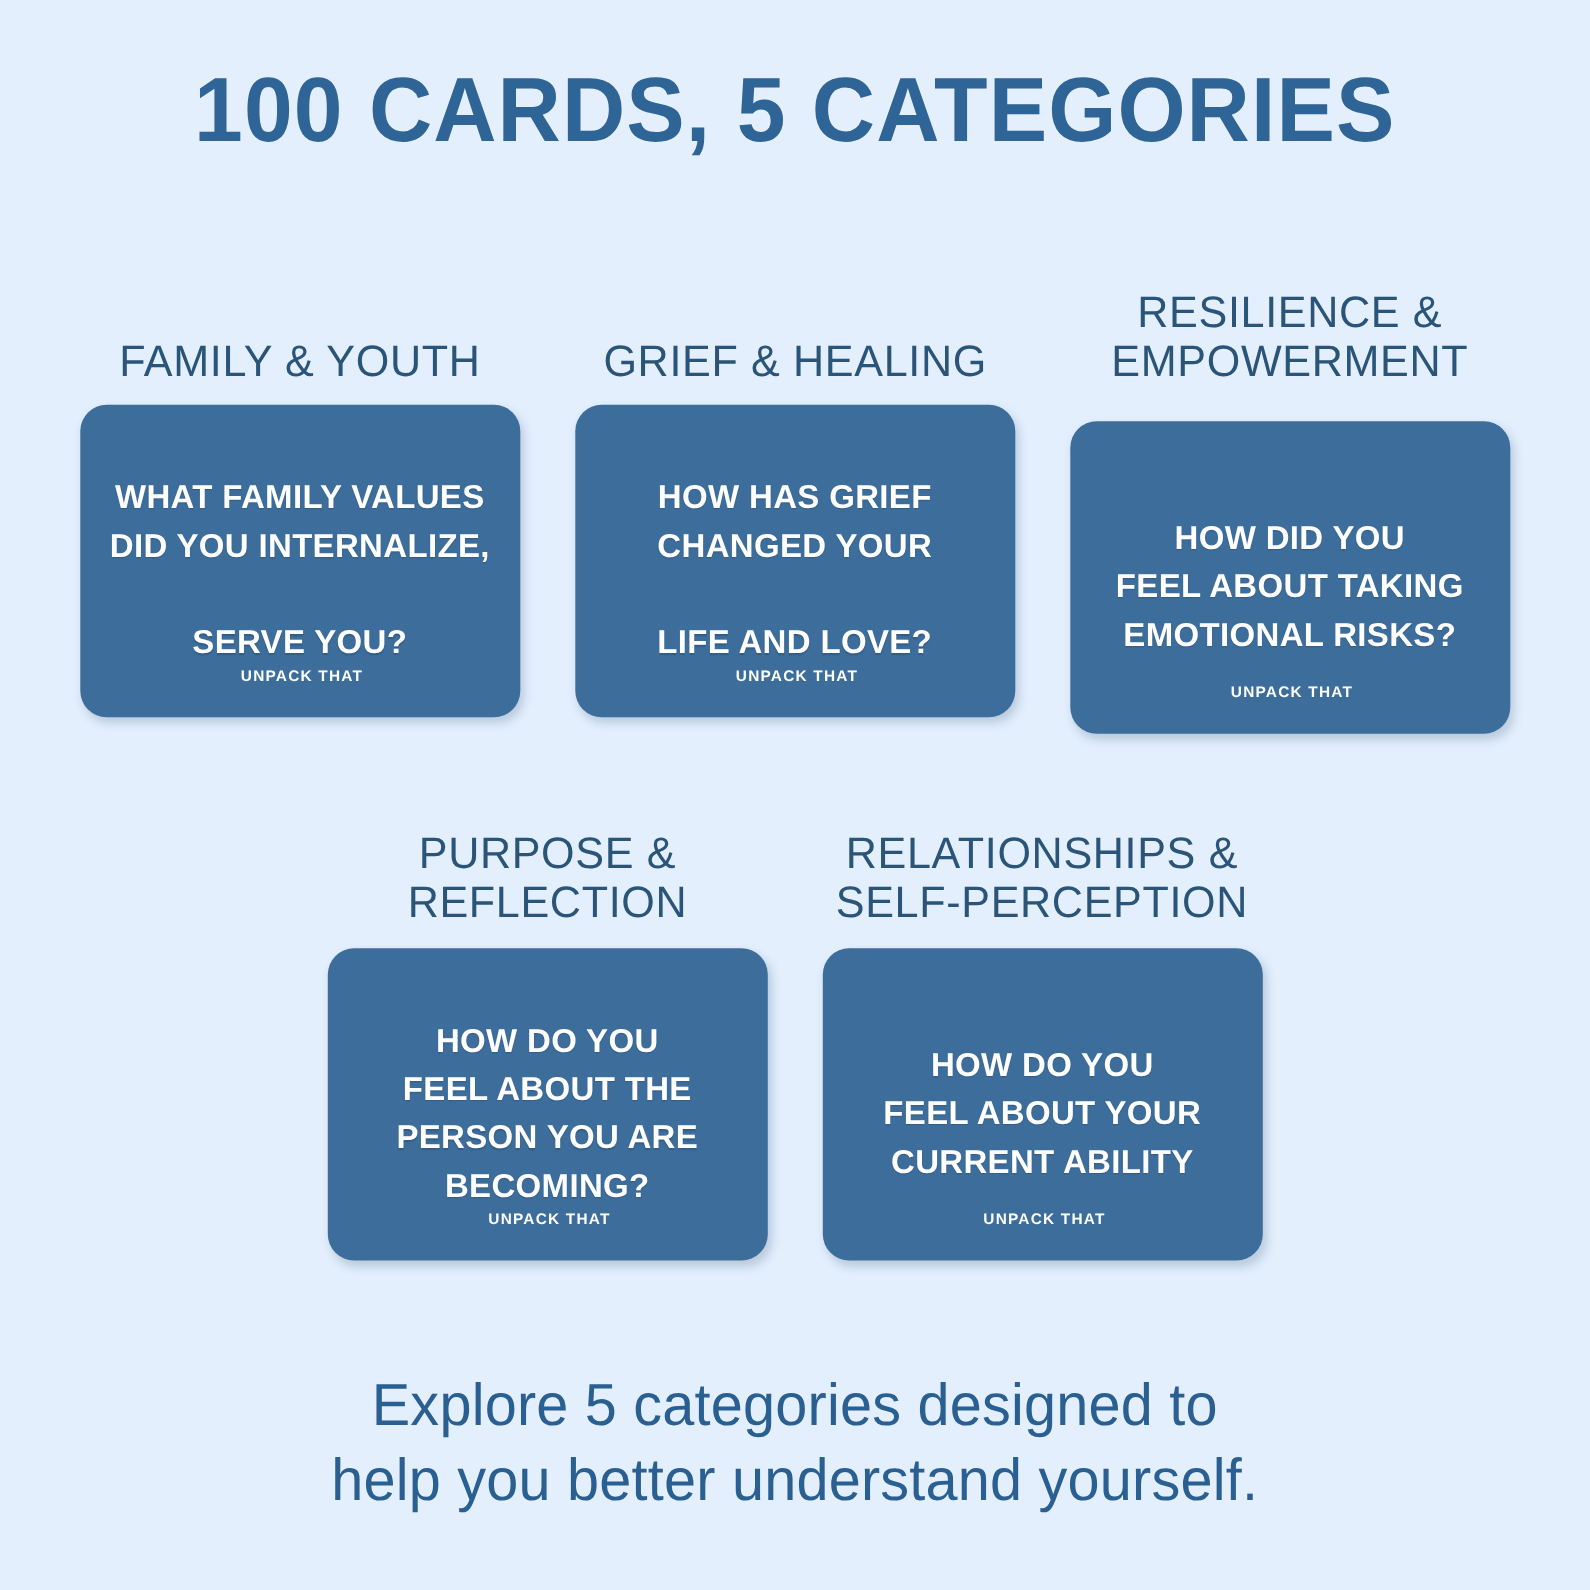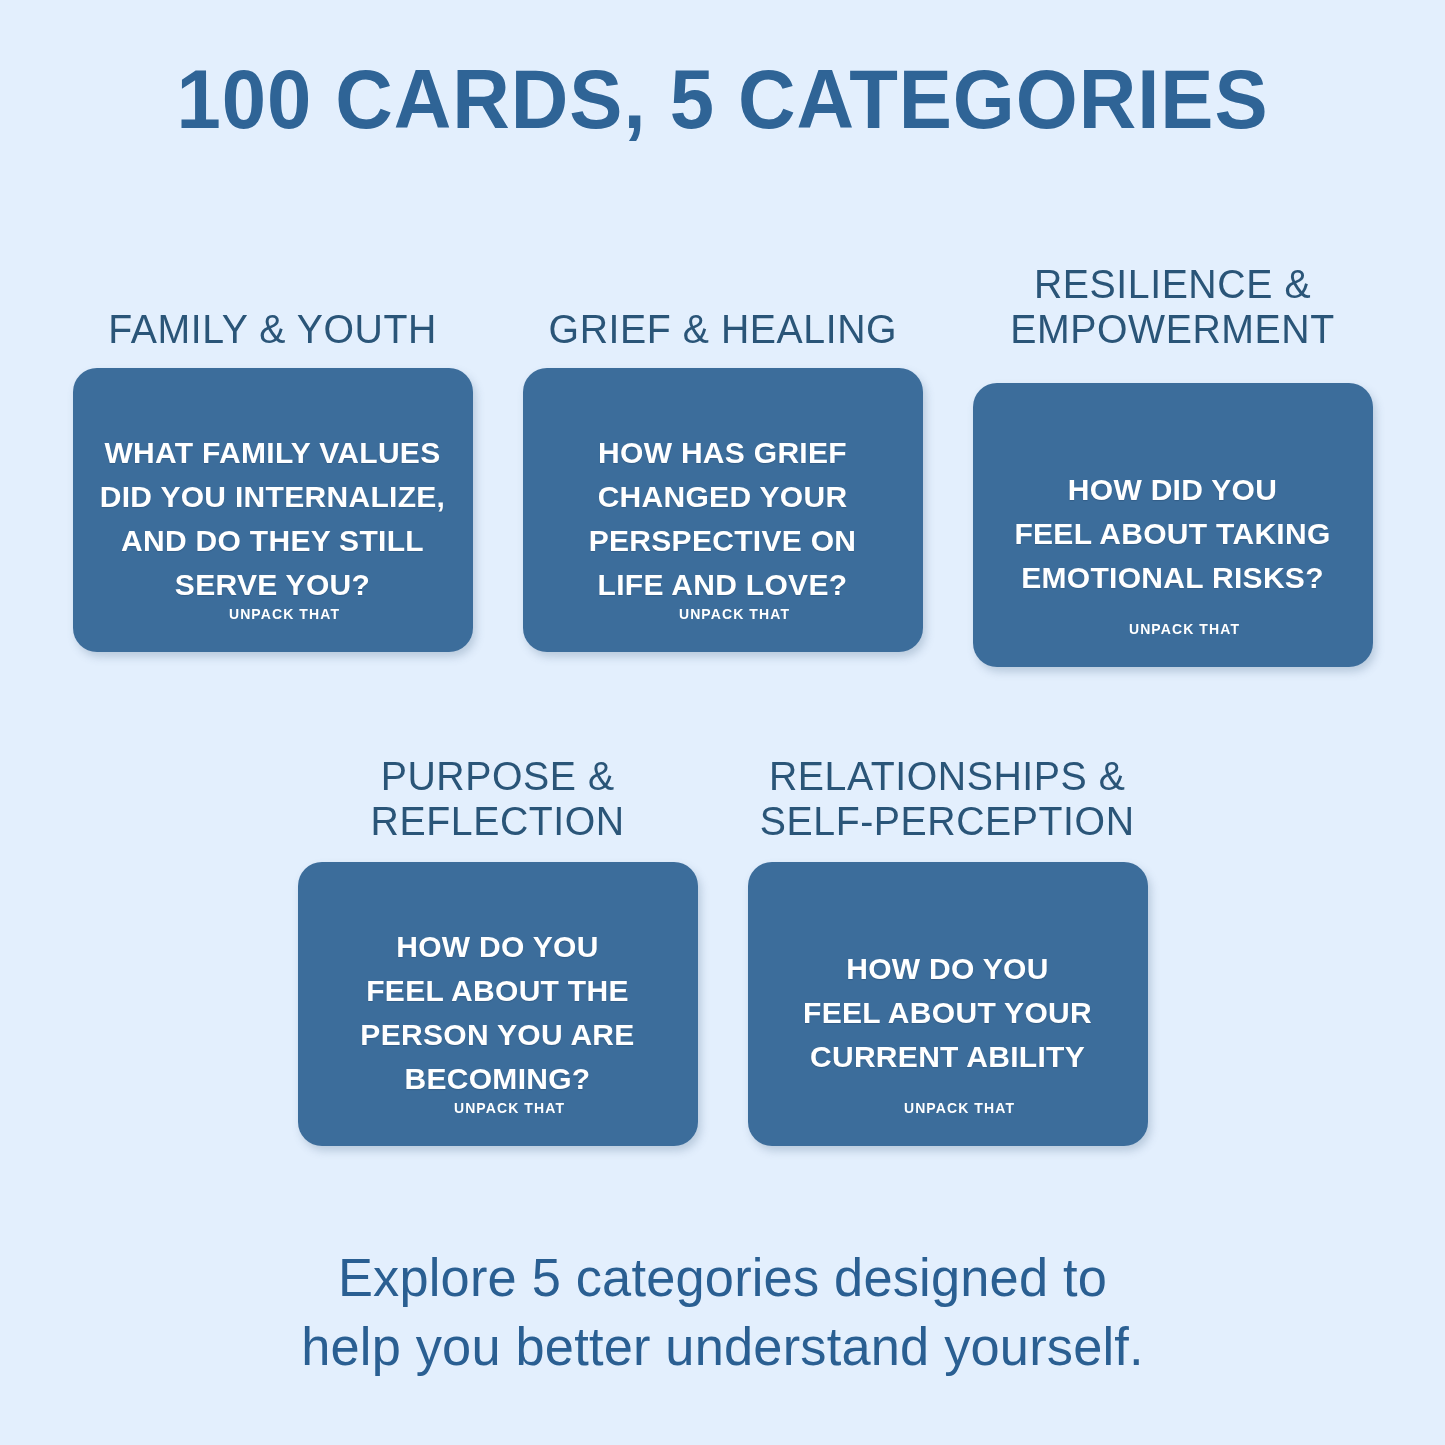--- a/index.html
+++ b/index.html
@@ -95,21 +95,21 @@
     font-weight: 700;
     font-size: 30px;
     line-height: 1.46;
     text-align: center;
     letter-spacing: 0.3px;
     text-shadow: 0 1px 1px rgba(25, 55, 85, 0.28);
   }
   .card-brand {
     position: absolute;
     bottom: 30px;
-    left: 12px;
+    left: 2px;
     width: 100%;
     text-align: center;
     color: #ffffff;
     font-family: "Liberation Sans", sans-serif;
     font-weight: 700;
     font-size: 14px;
     letter-spacing: 1.1px;
   }
 
   
@@ -145,37 +145,37 @@
 
     <div class="cat-col c1">
       <div class="cat-title">
         <span class="ln">FAMILY &amp; YOUTH</span>
         <span class="ln"></span>
       </div>
       <div class="card">
         <div class="card-question">
           <span class="ln">WHAT FAMILY VALUES</span><br>
           <span class="ln">DID YOU INTERNALIZE,</span><br>
-          <span class="ln">AND DO THEY STILL</span><br>
+          <br>
           <span class="ln">SERVE YOU?</span>
         </div>
         <div class="card-brand">UNPACK THAT</div>
       </div>
     </div>
 
     <div class="cat-col c2">
       <div class="cat-title">
         <span class="ln">GRIEF &amp; HEALING</span>
         <span class="ln"></span>
       </div>
       <div class="card">
         <div class="card-question">
           <span class="ln">HOW HAS GRIEF</span><br>
           <span class="ln">CHANGED YOUR</span><br>
-          <span class="ln">PERSPECTIVE ON</span><br>
+          <br>
           <span class="ln">LIFE AND LOVE?</span>
         </div>
         <div class="card-brand">UNPACK THAT</div>
       </div>
     </div>
 
     <div class="cat-col c3">
       <div class="cat-title">
         <span class="ln">RESILIENCE &amp;</span>
         <span class="ln">EMPOWERMENT</span>

